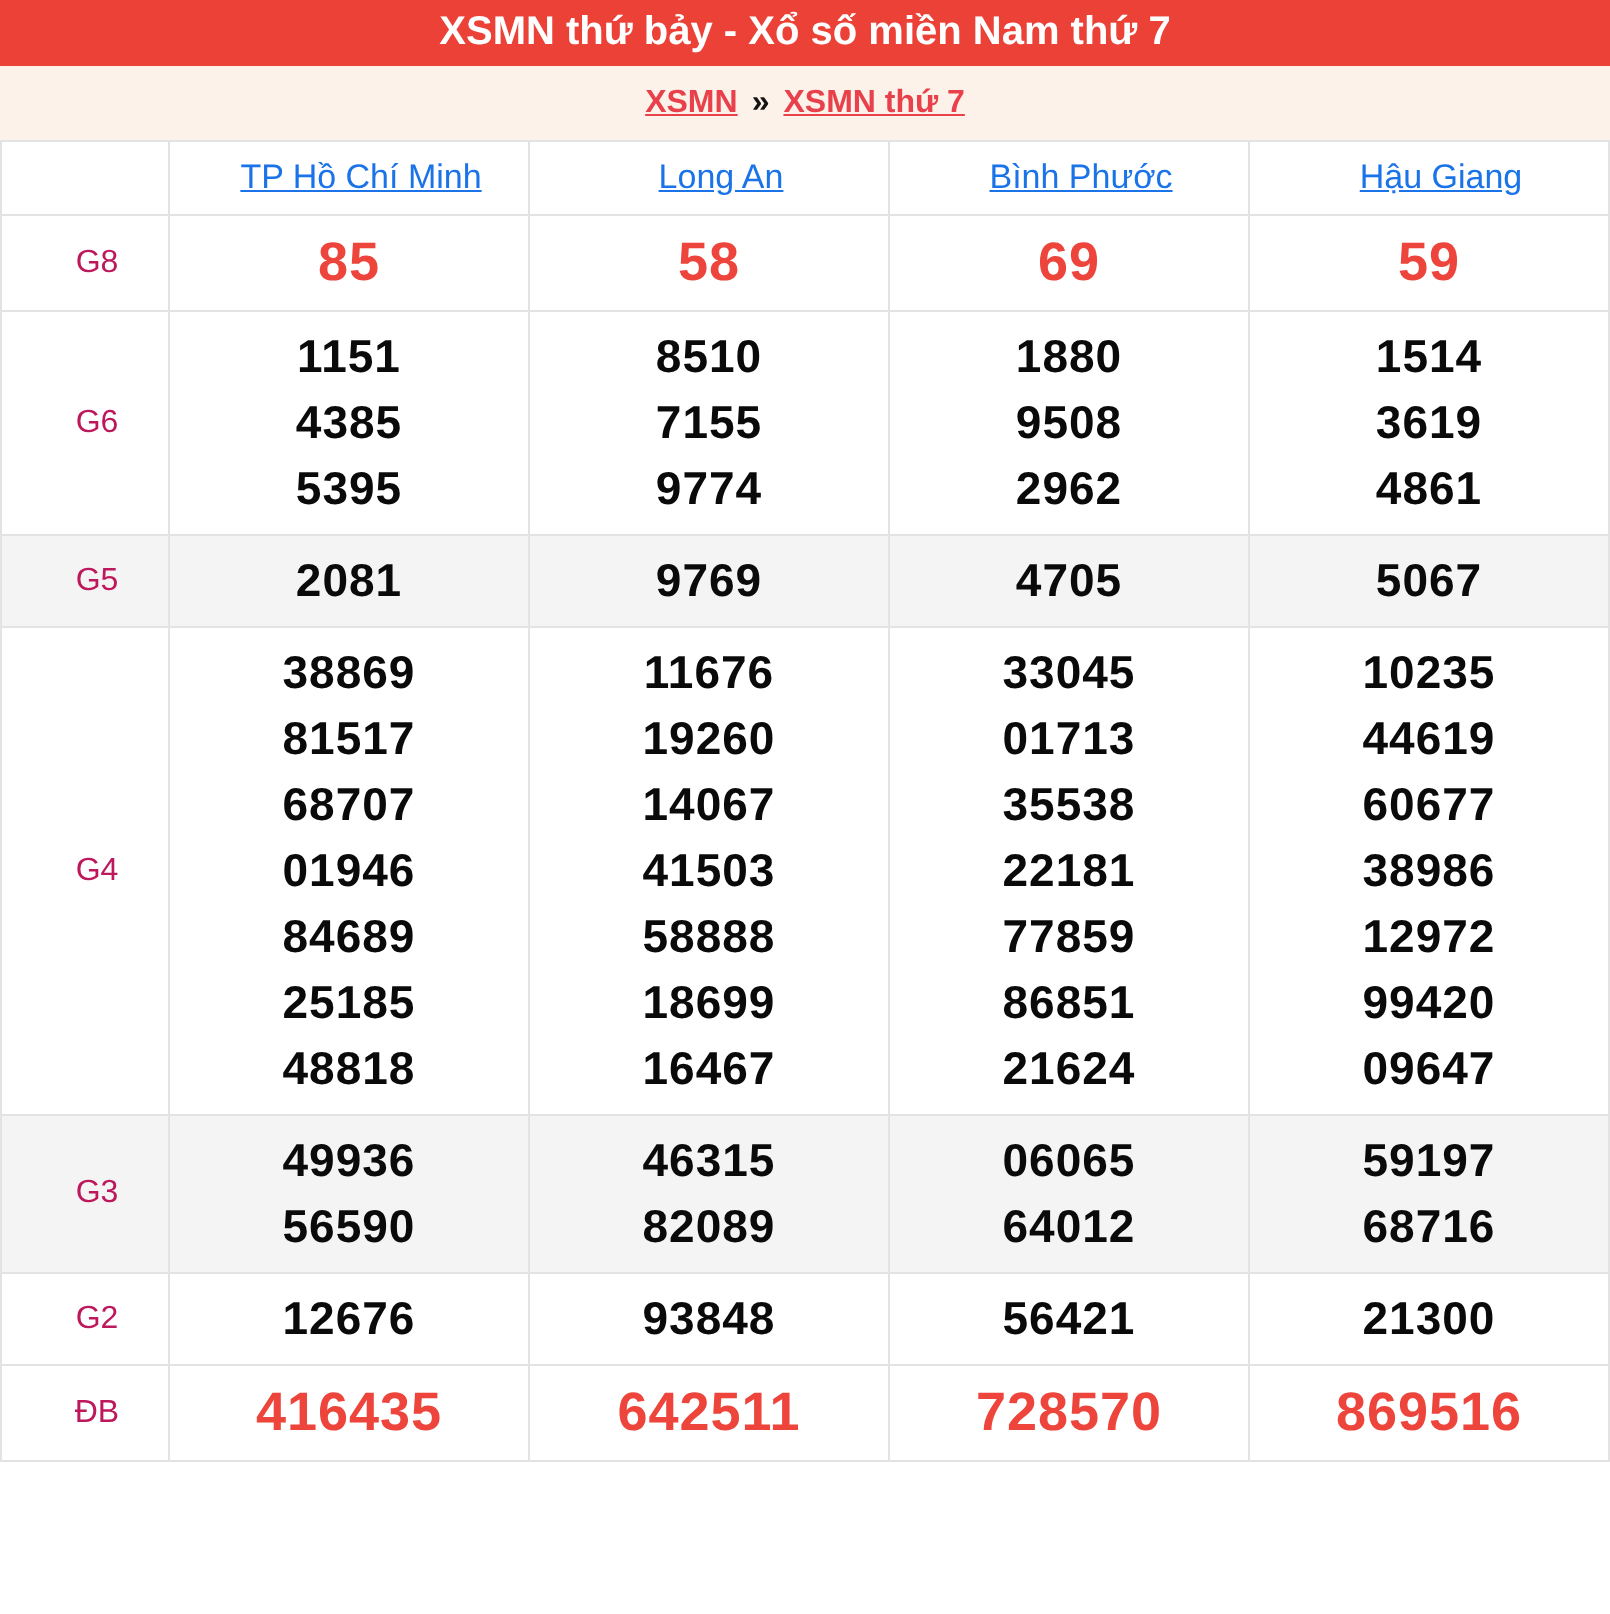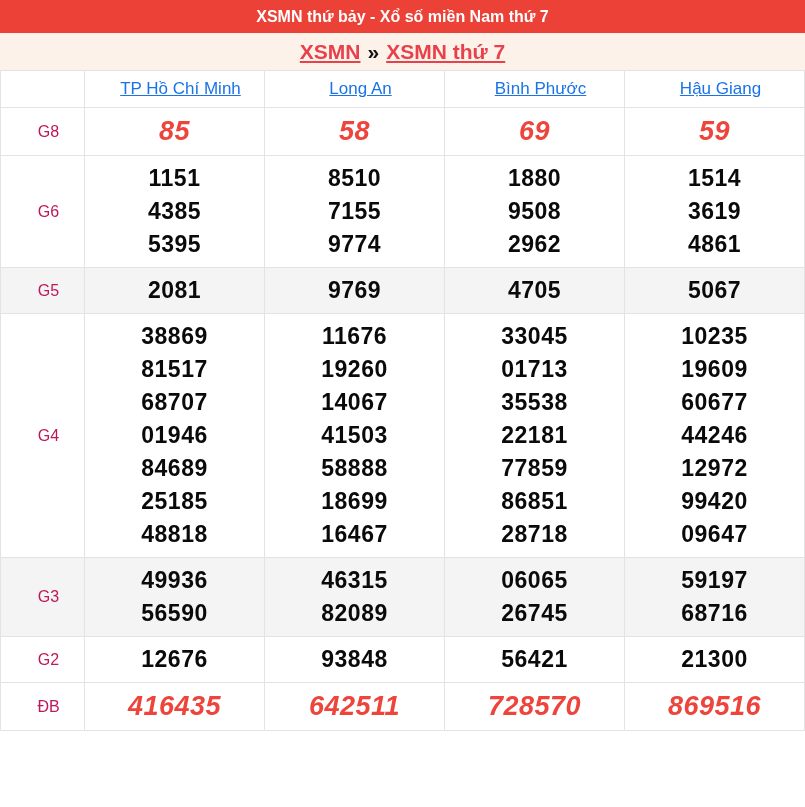--- a/index.html
+++ b/index.html
@@ -21,30 +21,30 @@
     background:#ffffff;
   }
   .top-bar{
     background:var(--header-bar);
     color:var(--header-text);
     height:33px;
     display:flex;
     align-items:center;
     justify-content:center;
     font-weight:bold;
-    font-size:16px;
+    font-size:20px;
   }
   .breadcrumb{
     background:var(--breadcrumb-bg);
     height:37px;
     display:flex;
     align-items:center;
     justify-content:center;
     gap:7px;
-    font-size:21px;
+    font-size:16px;
     font-weight:bold;
     color:#141414;
   }
   .breadcrumb a{
     color:var(--red-link);
     text-decoration:underline;
     cursor:pointer;
   }
   table{
     width:805px;
@@ -79,21 +79,20 @@
     font-size:23px;
     color:var(--value-black);
     padding:6px 0;
     letter-spacing:0.5px;
   }
   td.val div{line-height:33px;}
   tr.stripe{background:var(--stripe-bg);}
   tr.hl td.val{
     color:var(--value-red);
     font-size:27px;
-    font-style:italic;
   }
   tr.hl td.val div{line-height:35px;}
 </style>
 </head>
 <body>
 
 <div>
 
   <div class="top-bar">
     <span>XSMN thứ bảy - Xổ số miền Nam thứ 7</span>
@@ -197,45 +196,45 @@
             <div>18699</div>
             <div>16467</div>
           </td>
           <td class="val">
             <div>33045</div>
             <div>01713</div>
             <div>35538</div>
             <div>22181</div>
             <div>77859</div>
             <div>86851</div>
-            <div>28718</div>
+            <div>21624</div>
           </td>
           <td class="val">
             <div>10235</div>
-            <div>19609</div>
+            <div>44619</div>
             <div>60677</div>
-            <div>44246</div>
+            <div>38986</div>
             <div>12972</div>
             <div>99420</div>
             <div>09647</div>
           </td>
         </tr>
         <tr class="stripe">
           <td class="label">G3</td>
           <td class="val">
             <div>49936</div>
             <div>56590</div>
           </td>
           <td class="val">
             <div>46315</div>
             <div>82089</div>
           </td>
           <td class="val">
             <div>06065</div>
-            <div>26745</div>
+            <div>64012</div>
           </td>
           <td class="val">
             <div>59197</div>
             <div>68716</div>
           </td>
         </tr>
         <tr class="">
           <td class="label">G2</td>
           <td class="val">
             <div>12676</div>

